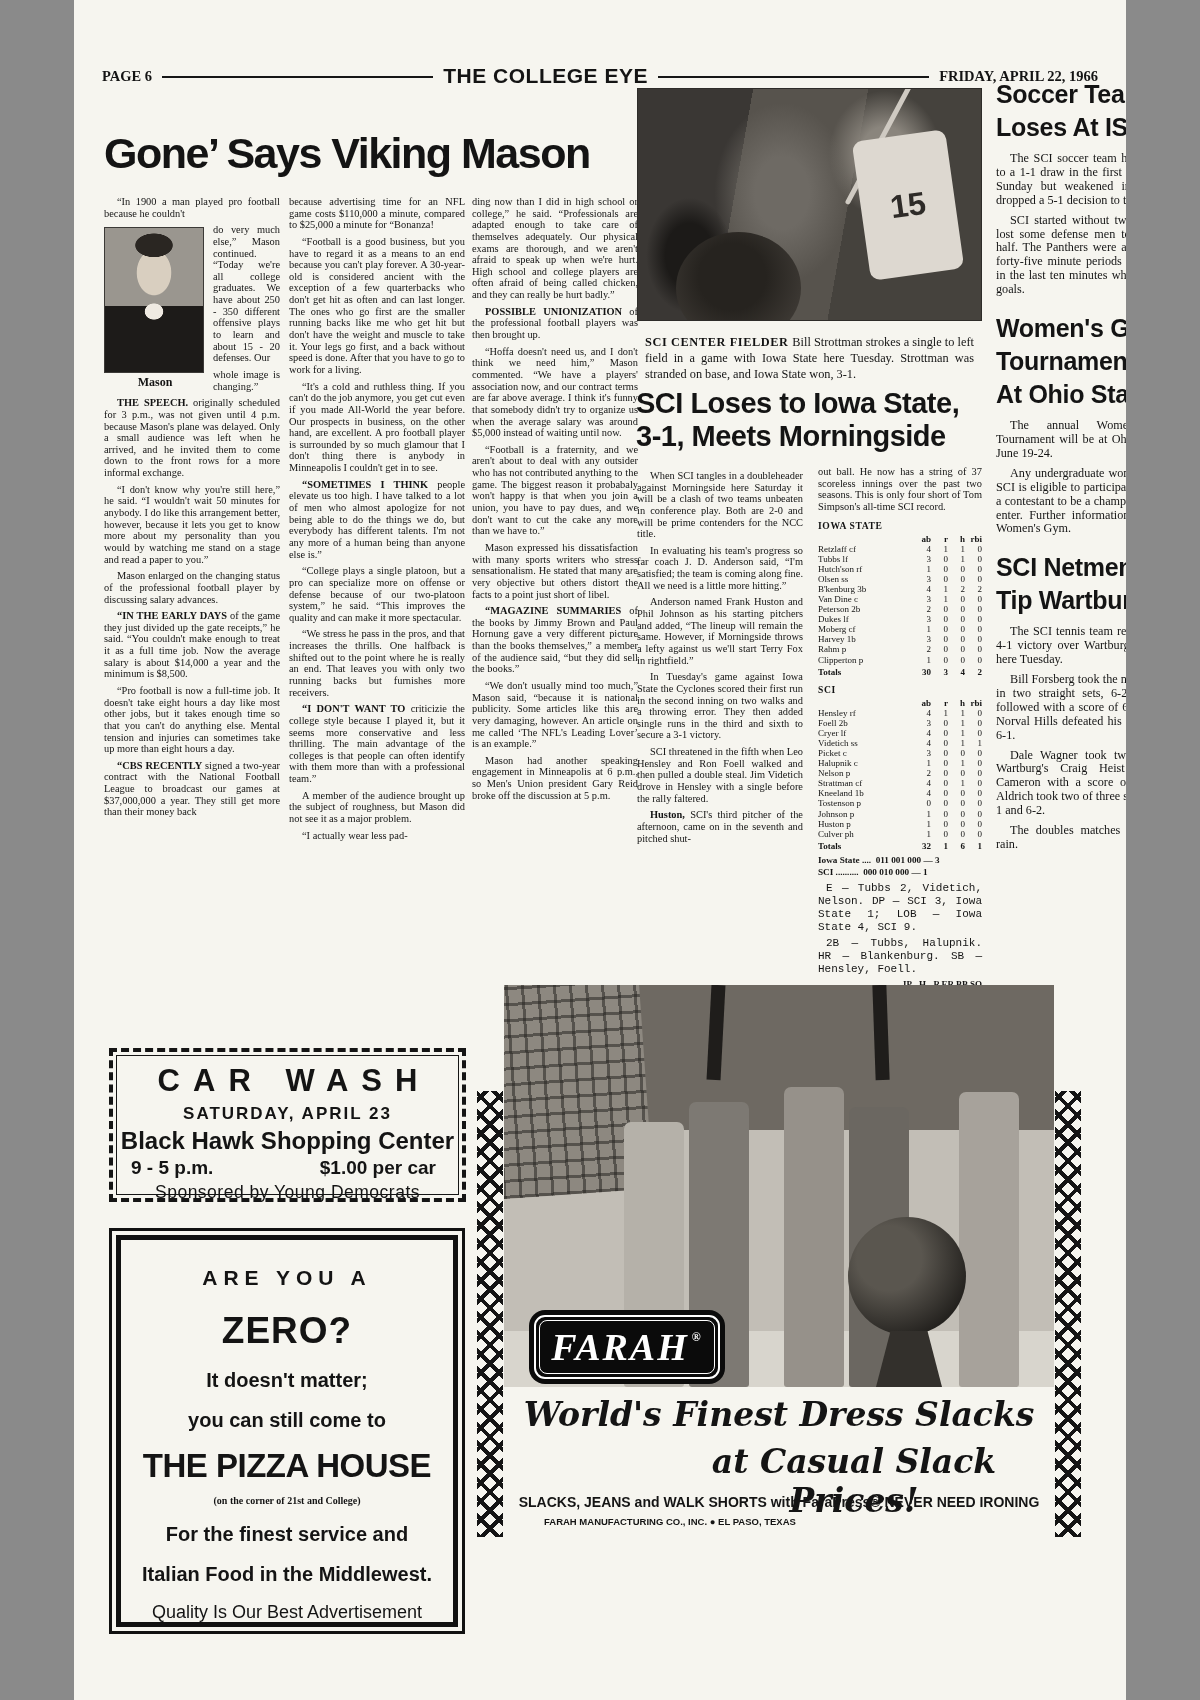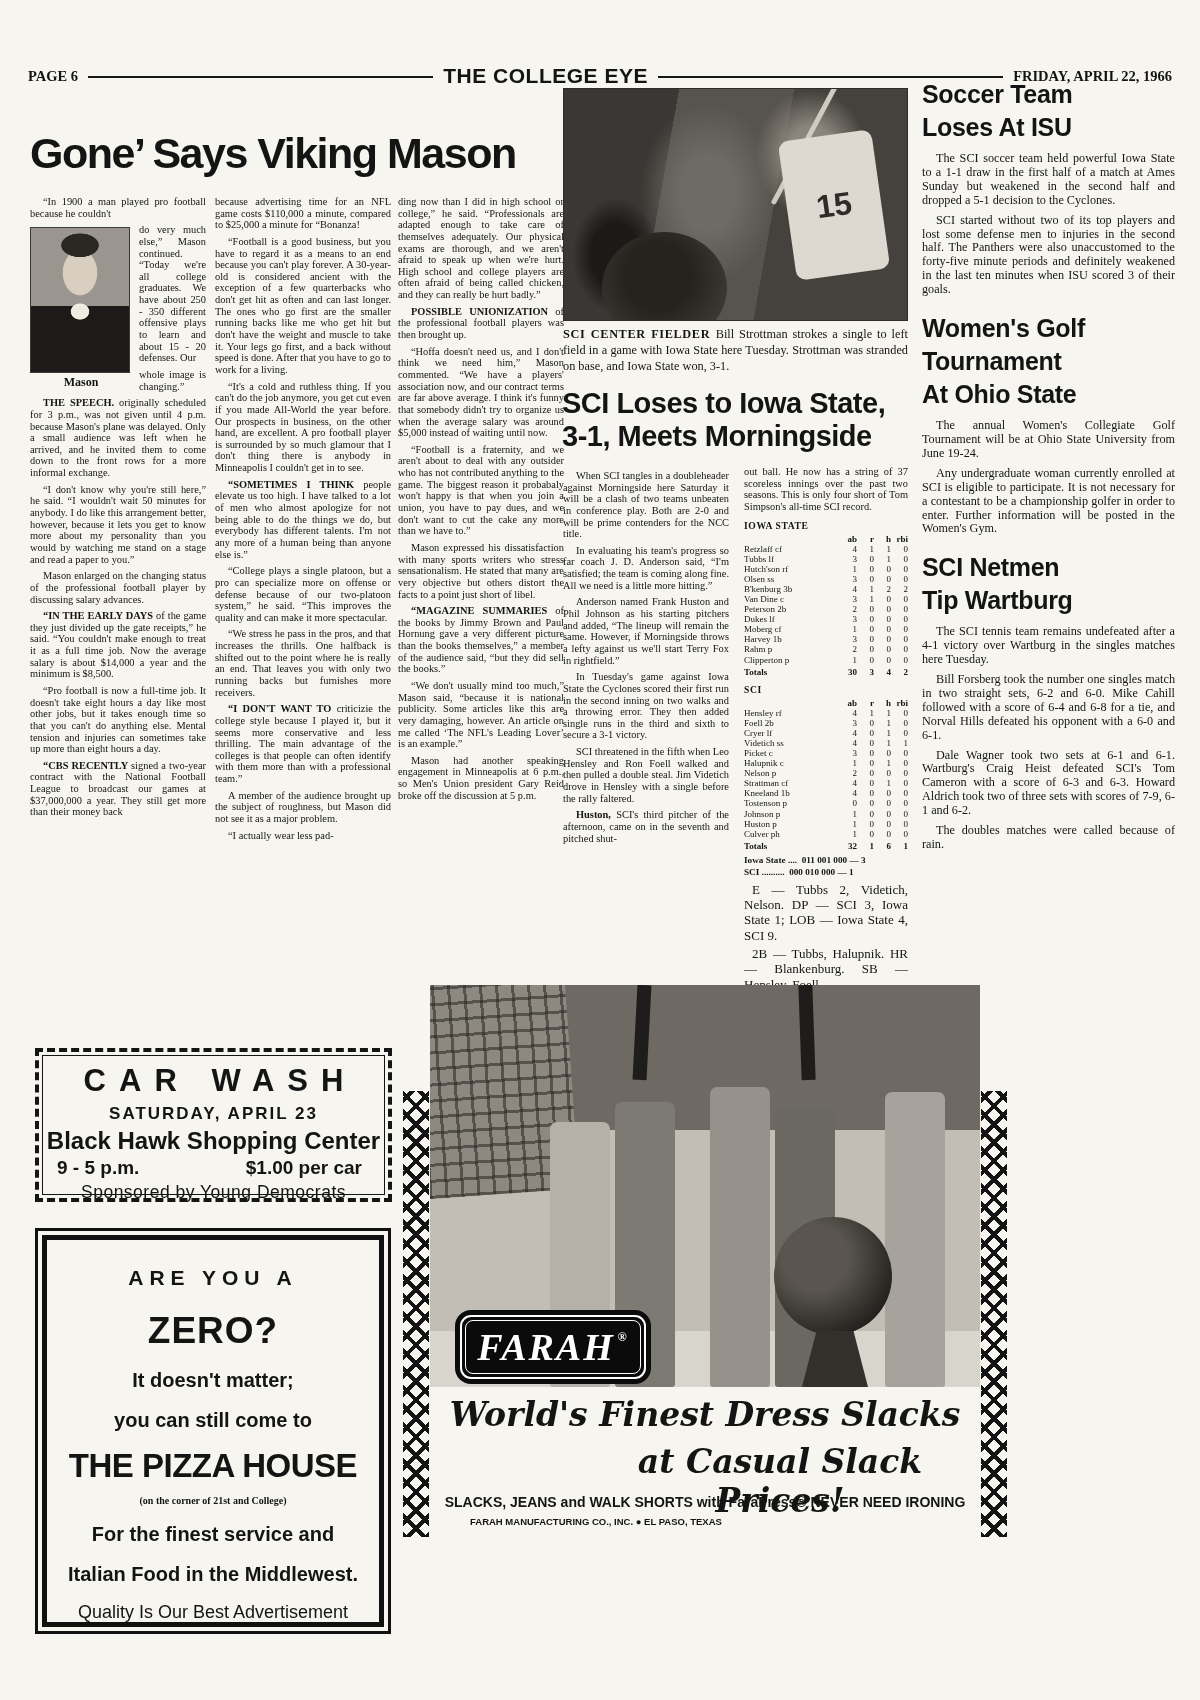--- a/index.html
+++ b/index.html
@@ -1,16 +1,16 @@
 <!DOCTYPE html>
 <html><head>
 <meta charset="utf-8">
 <style>
   html,body{margin:0;padding:0;background:#8a8a8a;}
-  .page{position:relative;width:1200px;height:1700px;margin:0 auto;background:#f6f5ef;
+  .page{position:relative;width:1052px;height:1700px;margin:0 auto;background:#f6f5ef;
         color:#141414;font-family:"Liberation Serif",serif;overflow:hidden;}
   
   .masthead-row{position:absolute;left:28px;right:28px;top:64px;display:flex;align-items:center;gap:10px;
         font-weight:bold;font-size:14.5px;}
   .rule{flex:1;height:0;border-top:2.5px solid #161616;margin-top:2px;}
   .masthead{font-family:"Liberation Sans",sans-serif;font-size:21px;font-weight:700;letter-spacing:.5px;}
   
   .headline{position:absolute;left:30px;top:86px;width:552px;margin:0;
         font-family:"Liberation Sans",sans-serif;font-size:43px;font-weight:700;line-height:1.04;letter-spacing:-1.5px;}
   
@@ -32,40 +32,40 @@
       radial-gradient(90px 120px at 42% 45%, #6e6a64 30%, rgba(0,0,0,0) 75%),
       radial-gradient(80px 90px at 72% 28%, #8a857d 30%, rgba(0,0,0,0) 70%),
       linear-gradient(100deg, #3a3734 0 30%, #57534d 30% 60%, #45423d 60%);}
   .bat{position:absolute;right:100px;top:-12px;width:5px;height:135px;background:#cfcac2;transform:rotate(28deg);border-radius:3px;}
   .jersey{position:absolute;right:26px;top:46px;width:94px;height:140px;background:#ddd8d0;transform:rotate(-8deg);border-radius:10px;
       display:flex;align-items:center;justify-content:center;}
   .jersey span{font-family:"Liberation Sans",sans-serif;font-weight:700;font-size:32px;color:#2e2b28;}
   .catcher{position:absolute;left:38px;bottom:-24px;width:125px;height:112px;border-radius:50%;
       background:radial-gradient(circle at 45% 40%, #26231f 35%, #3c3833 75%);}
   .bb-caption{position:absolute;left:563px;top:327px;width:345px;}
-  .bb-caption p{margin:0;text-align:justify;font-size:12.3px;line-height:1.3;}
+  .bb-caption p{margin:8px;text-align:justify;font-size:12.3px;line-height:1.3;}
   .bb-caption b{letter-spacing:.6px;}
   
   .sci-head{position:absolute;left:562px;top:387px;width:350px;margin:0;
       font-family:"Liberation Sans",sans-serif;font-size:29px;font-weight:700;line-height:1.14;letter-spacing:-.5px;}
   .scolA{position:absolute;left:563px;top:470px;width:166px;}
   .scolA p{margin:0 0 5px;text-align:justify;font-size:10.4px;line-height:1.12;text-indent:13px;}
   .scolB{position:absolute;left:744px;top:466px;width:164px;}
   .colb-intro p{margin:0 0 4px;text-align:justify;font-size:10.4px;line-height:1.12;text-indent:0;}
   .stats{font-size:9px;}
   .team-label{font-weight:bold;font-size:9.6px;letter-spacing:.6px;margin:7px 0 3px;}
   .srow{display:flex;line-height:1.12;}
   .srow .nm{flex:1;overflow:hidden;white-space:nowrap;}
   .srow .num{text-align:right;}
   .cols4 .num{width:17px;} .cols6 .num{width:14px;}
   .hdr .srow{font-weight:bold;}
   .totr .srow{font-weight:bold;margin:2px 0 2px;}
   .linescore{font-weight:bold;margin:4px 0 3px;}
   .linescore div{white-space:pre;font-size:9.2px;line-height:1.3;}
-  .notes p{margin:0 0 3px;text-align:justify;font-size:13px;line-height:1.18;text-indent:8px;}
+  .notes p{margin:0 0 3px;text-align:justify;font-size:11px;line-height:1.18;text-indent:8px;font-family:Liberation Mono, monospace;}
   .cols6{margin-top:1px;}
   
   .sidebar{position:absolute;left:922px;top:78px;width:253px;}
   .sidebar h2{font-family:"Liberation Sans",sans-serif;font-size:25px;font-weight:700;line-height:1.32;
       margin:15px 0 8px;letter-spacing:-.3px;}
   .sidebar h2.first{margin-top:0;}
   .side-body p{margin:0 0 6px;text-align:justify;font-size:12.2px;line-height:1.14;text-indent:14px;}
   
   .carwash{position:absolute;left:35px;top:1048px;width:357px;height:154px;box-sizing:border-box;
       border:4px dashed #151515;outline:1px solid #151515;outline-offset:-8px;

